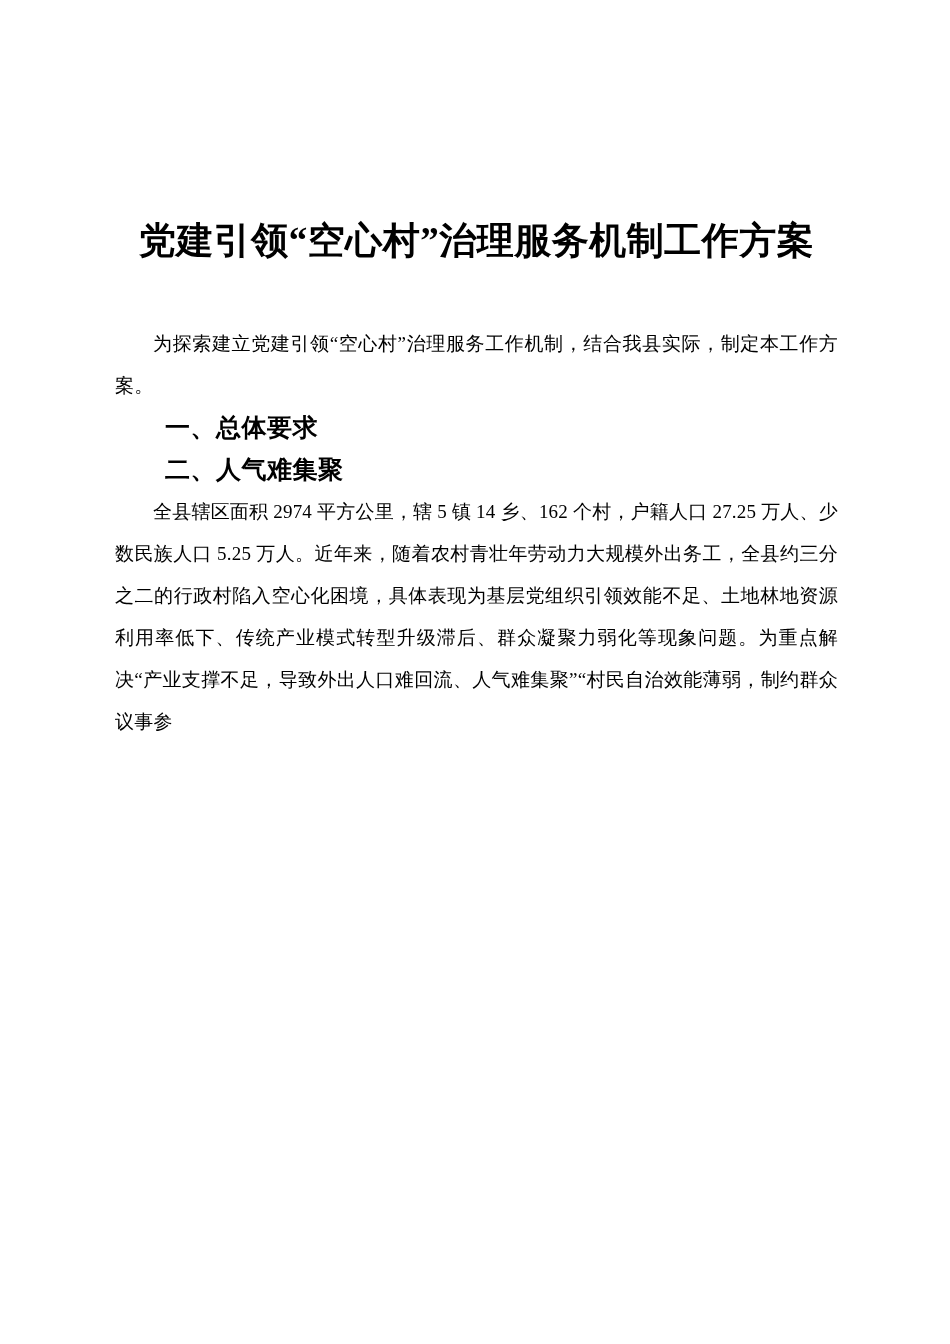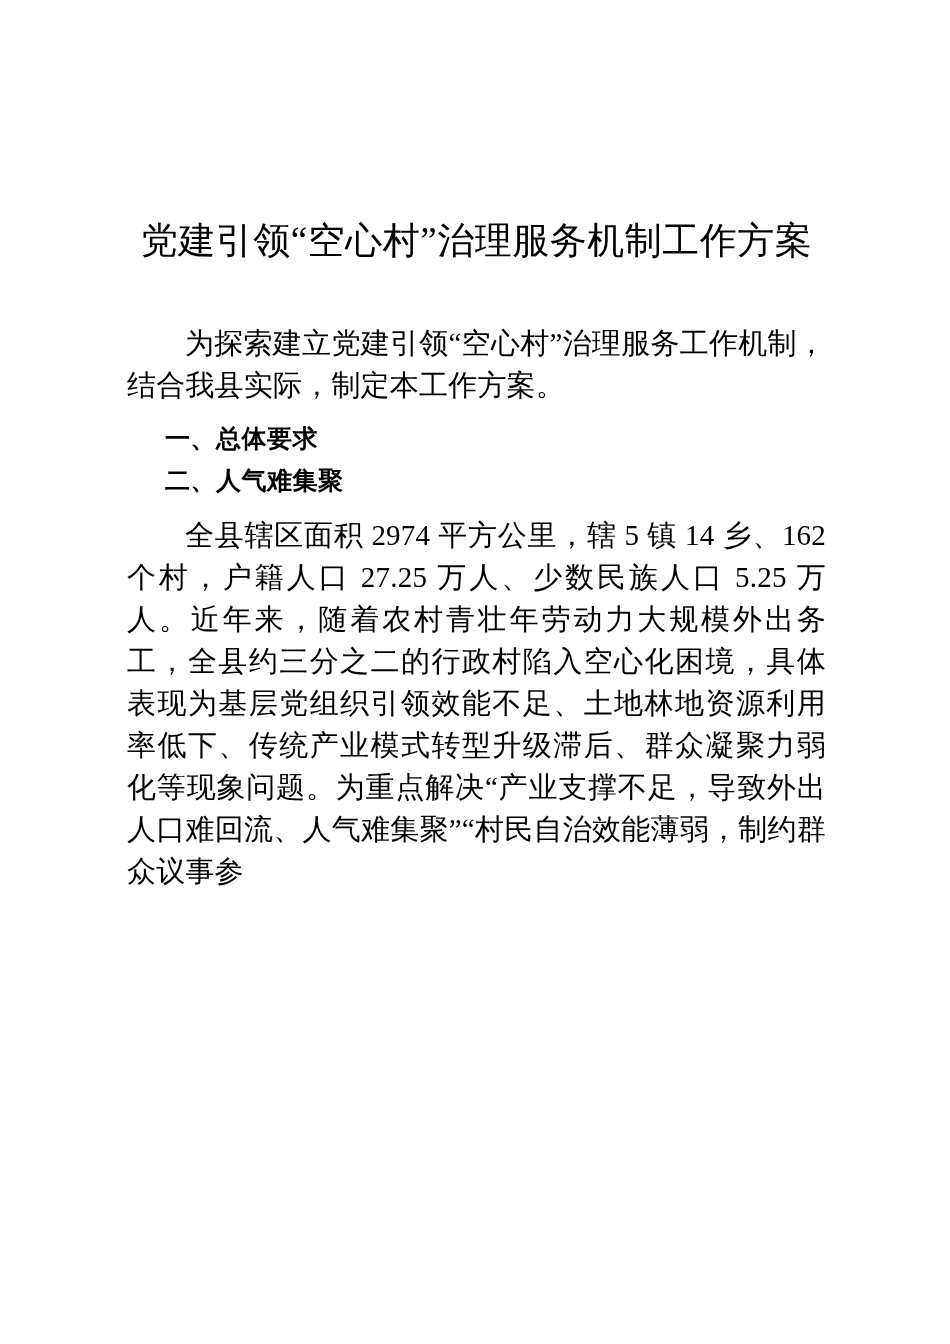--- a/index.html
+++ b/index.html
@@ -19,46 +19,46 @@
   .page {
     position: relative;
     width: 950px;
     height: 1344px;
     box-sizing: border-box;
     padding: 218px 112px 0 115px;
   }
 
   .doc-title {
     font-family: "Liberation Serif", "DejaVu Serif", serif;
-    font-weight: 400;
+    font-weight: 700;
     font-size: 37px;
     line-height: 46px;
     text-align: center;
     letter-spacing: 0.5px;
-    margin: 0 0 0 0;
+    margin: 0 0 13px 0;
     white-space: nowrap;
   }
 
   .title-gap {
     height: 46px;
   }
 
   .body-block {
     font-family: "Liberation Serif", "DejaVu Serif", serif;
     font-size: 26.5px;
     line-height: 42px;
     text-align: justify;
     text-align-last: left;
     text-justify: inter-ideograph;
   }
 
   p.para {
-    margin: 12px;
+    margin: 0;
     text-indent: 2em;
-    font-size: 29px;
+    font-size: 19px;
     line-height: 42px;
     text-align: justify;
     text-justify: inter-ideograph;
     letter-spacing: 0.2px;
   }
 
   h2.section-heading {
     margin: 0;
     text-indent: 2em;
     font-family: "DejaVu Sans", "Liberation Sans", sans-serif;

